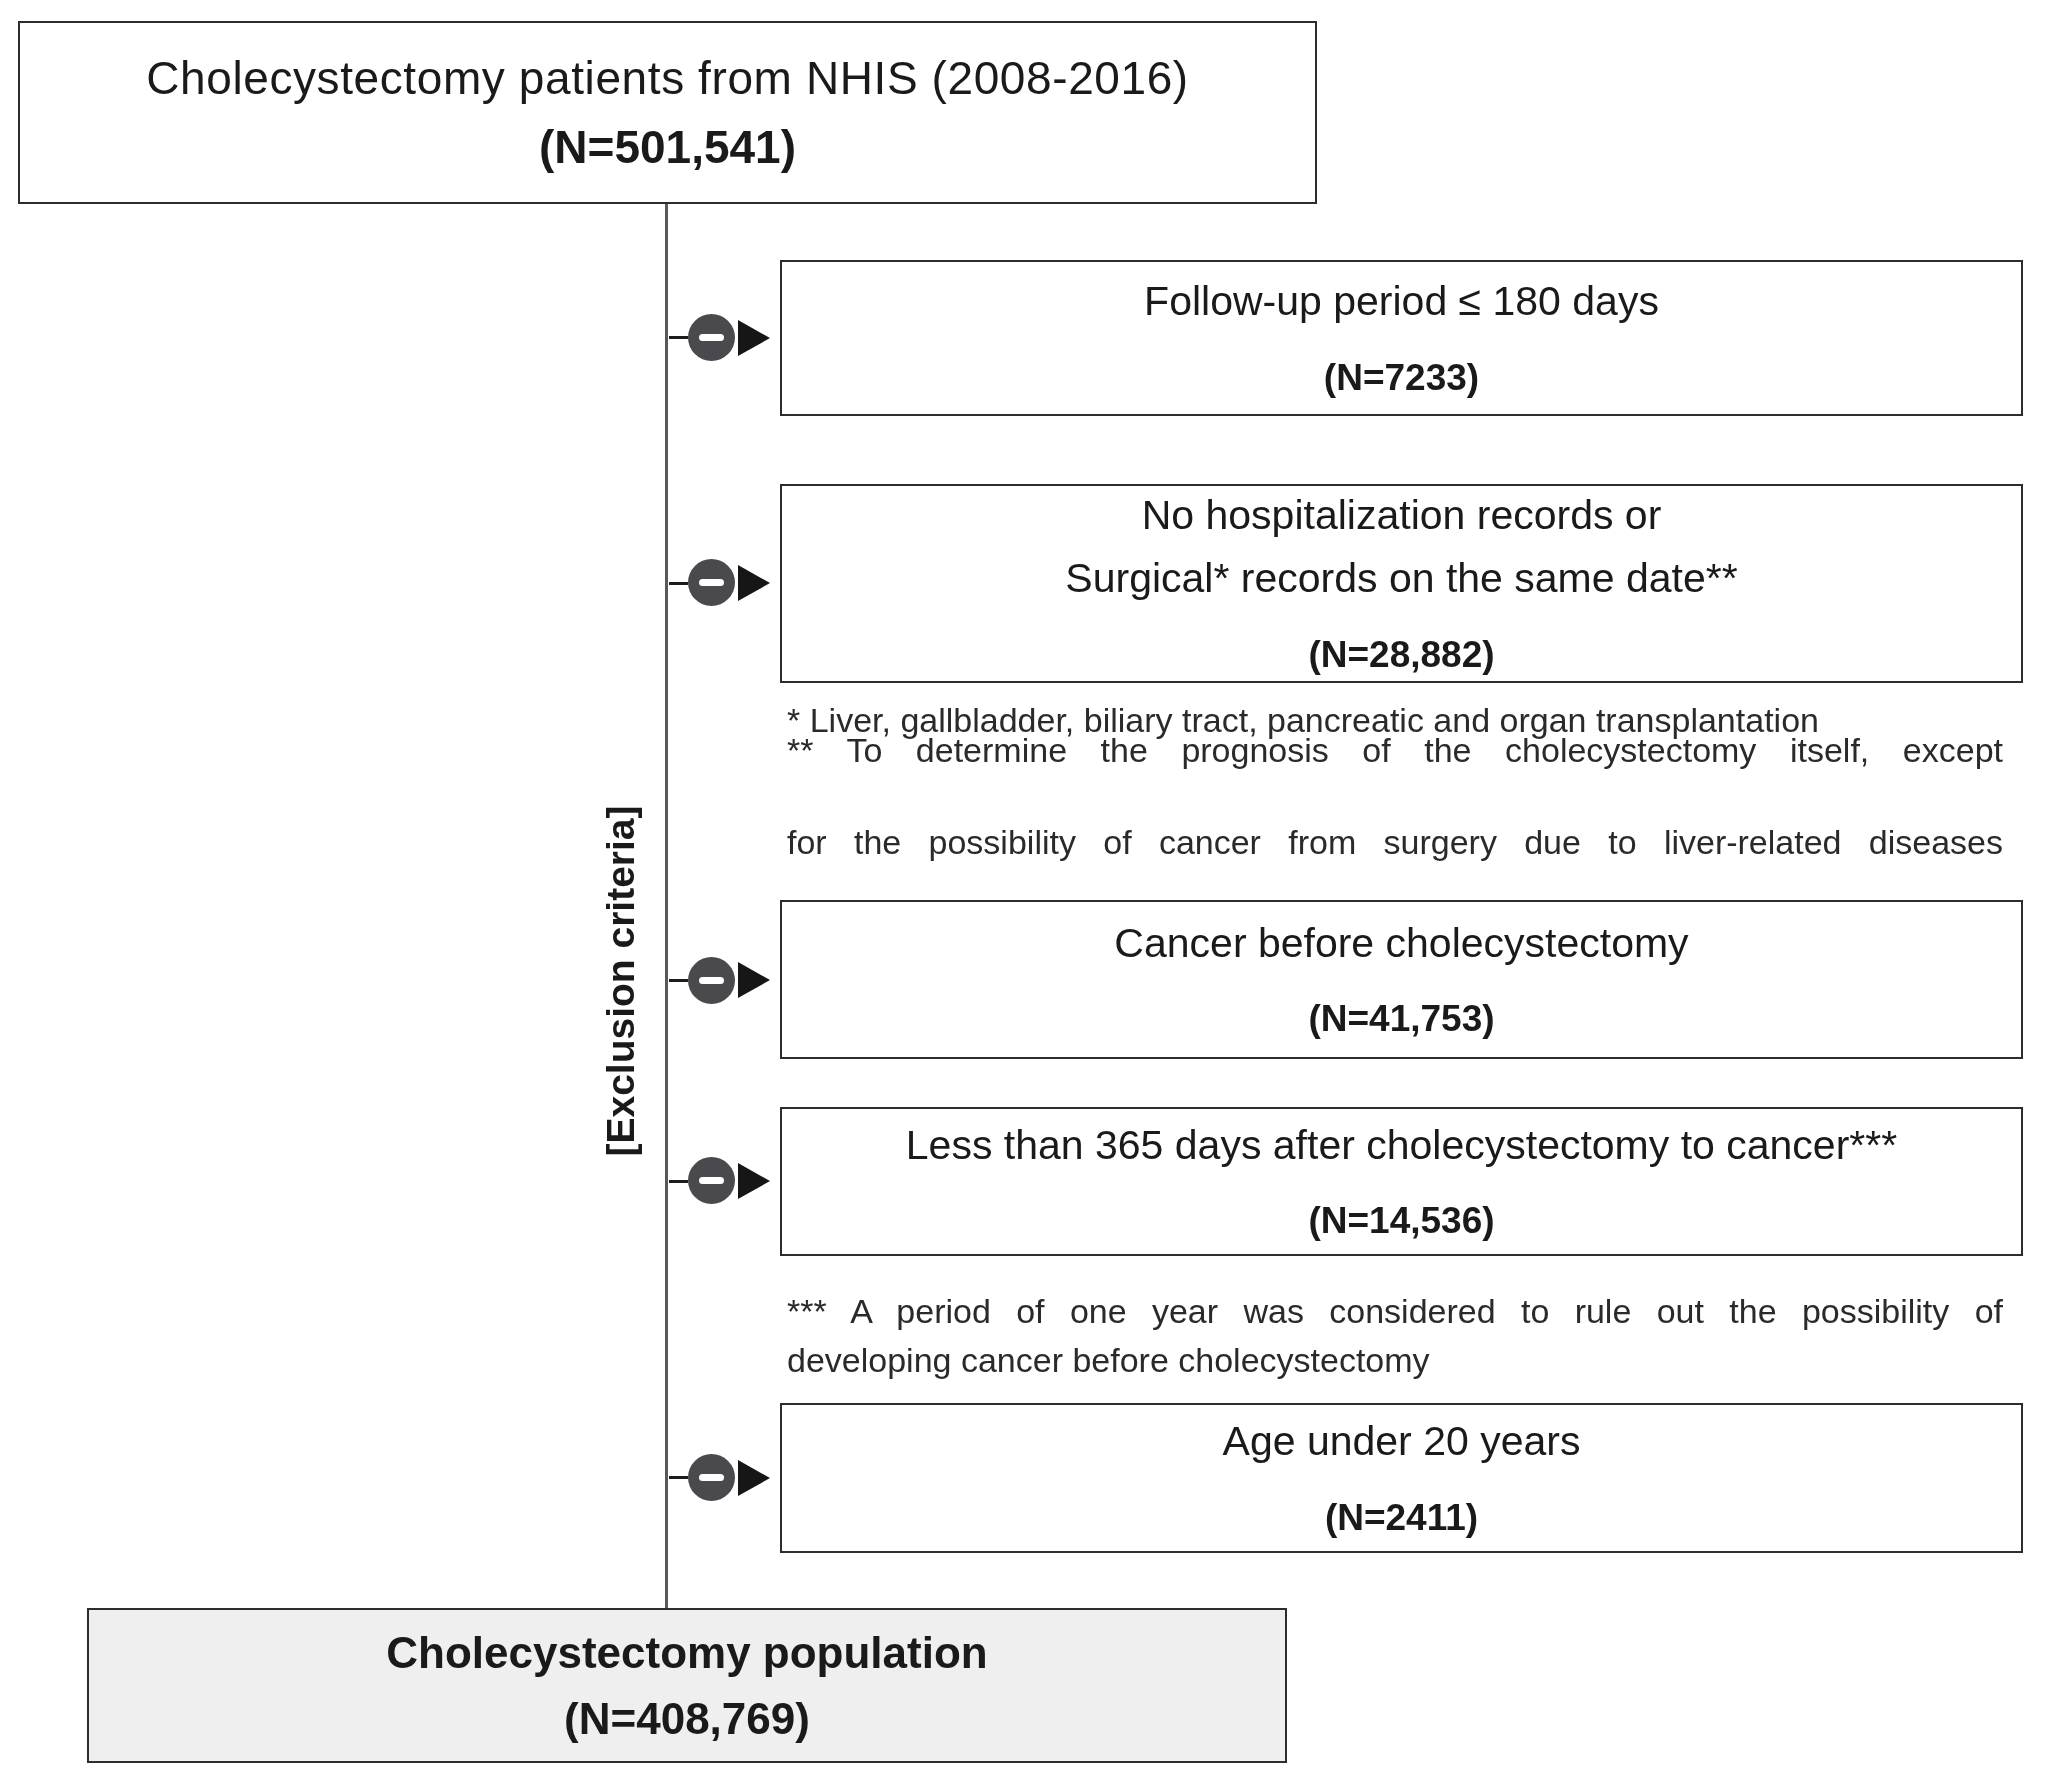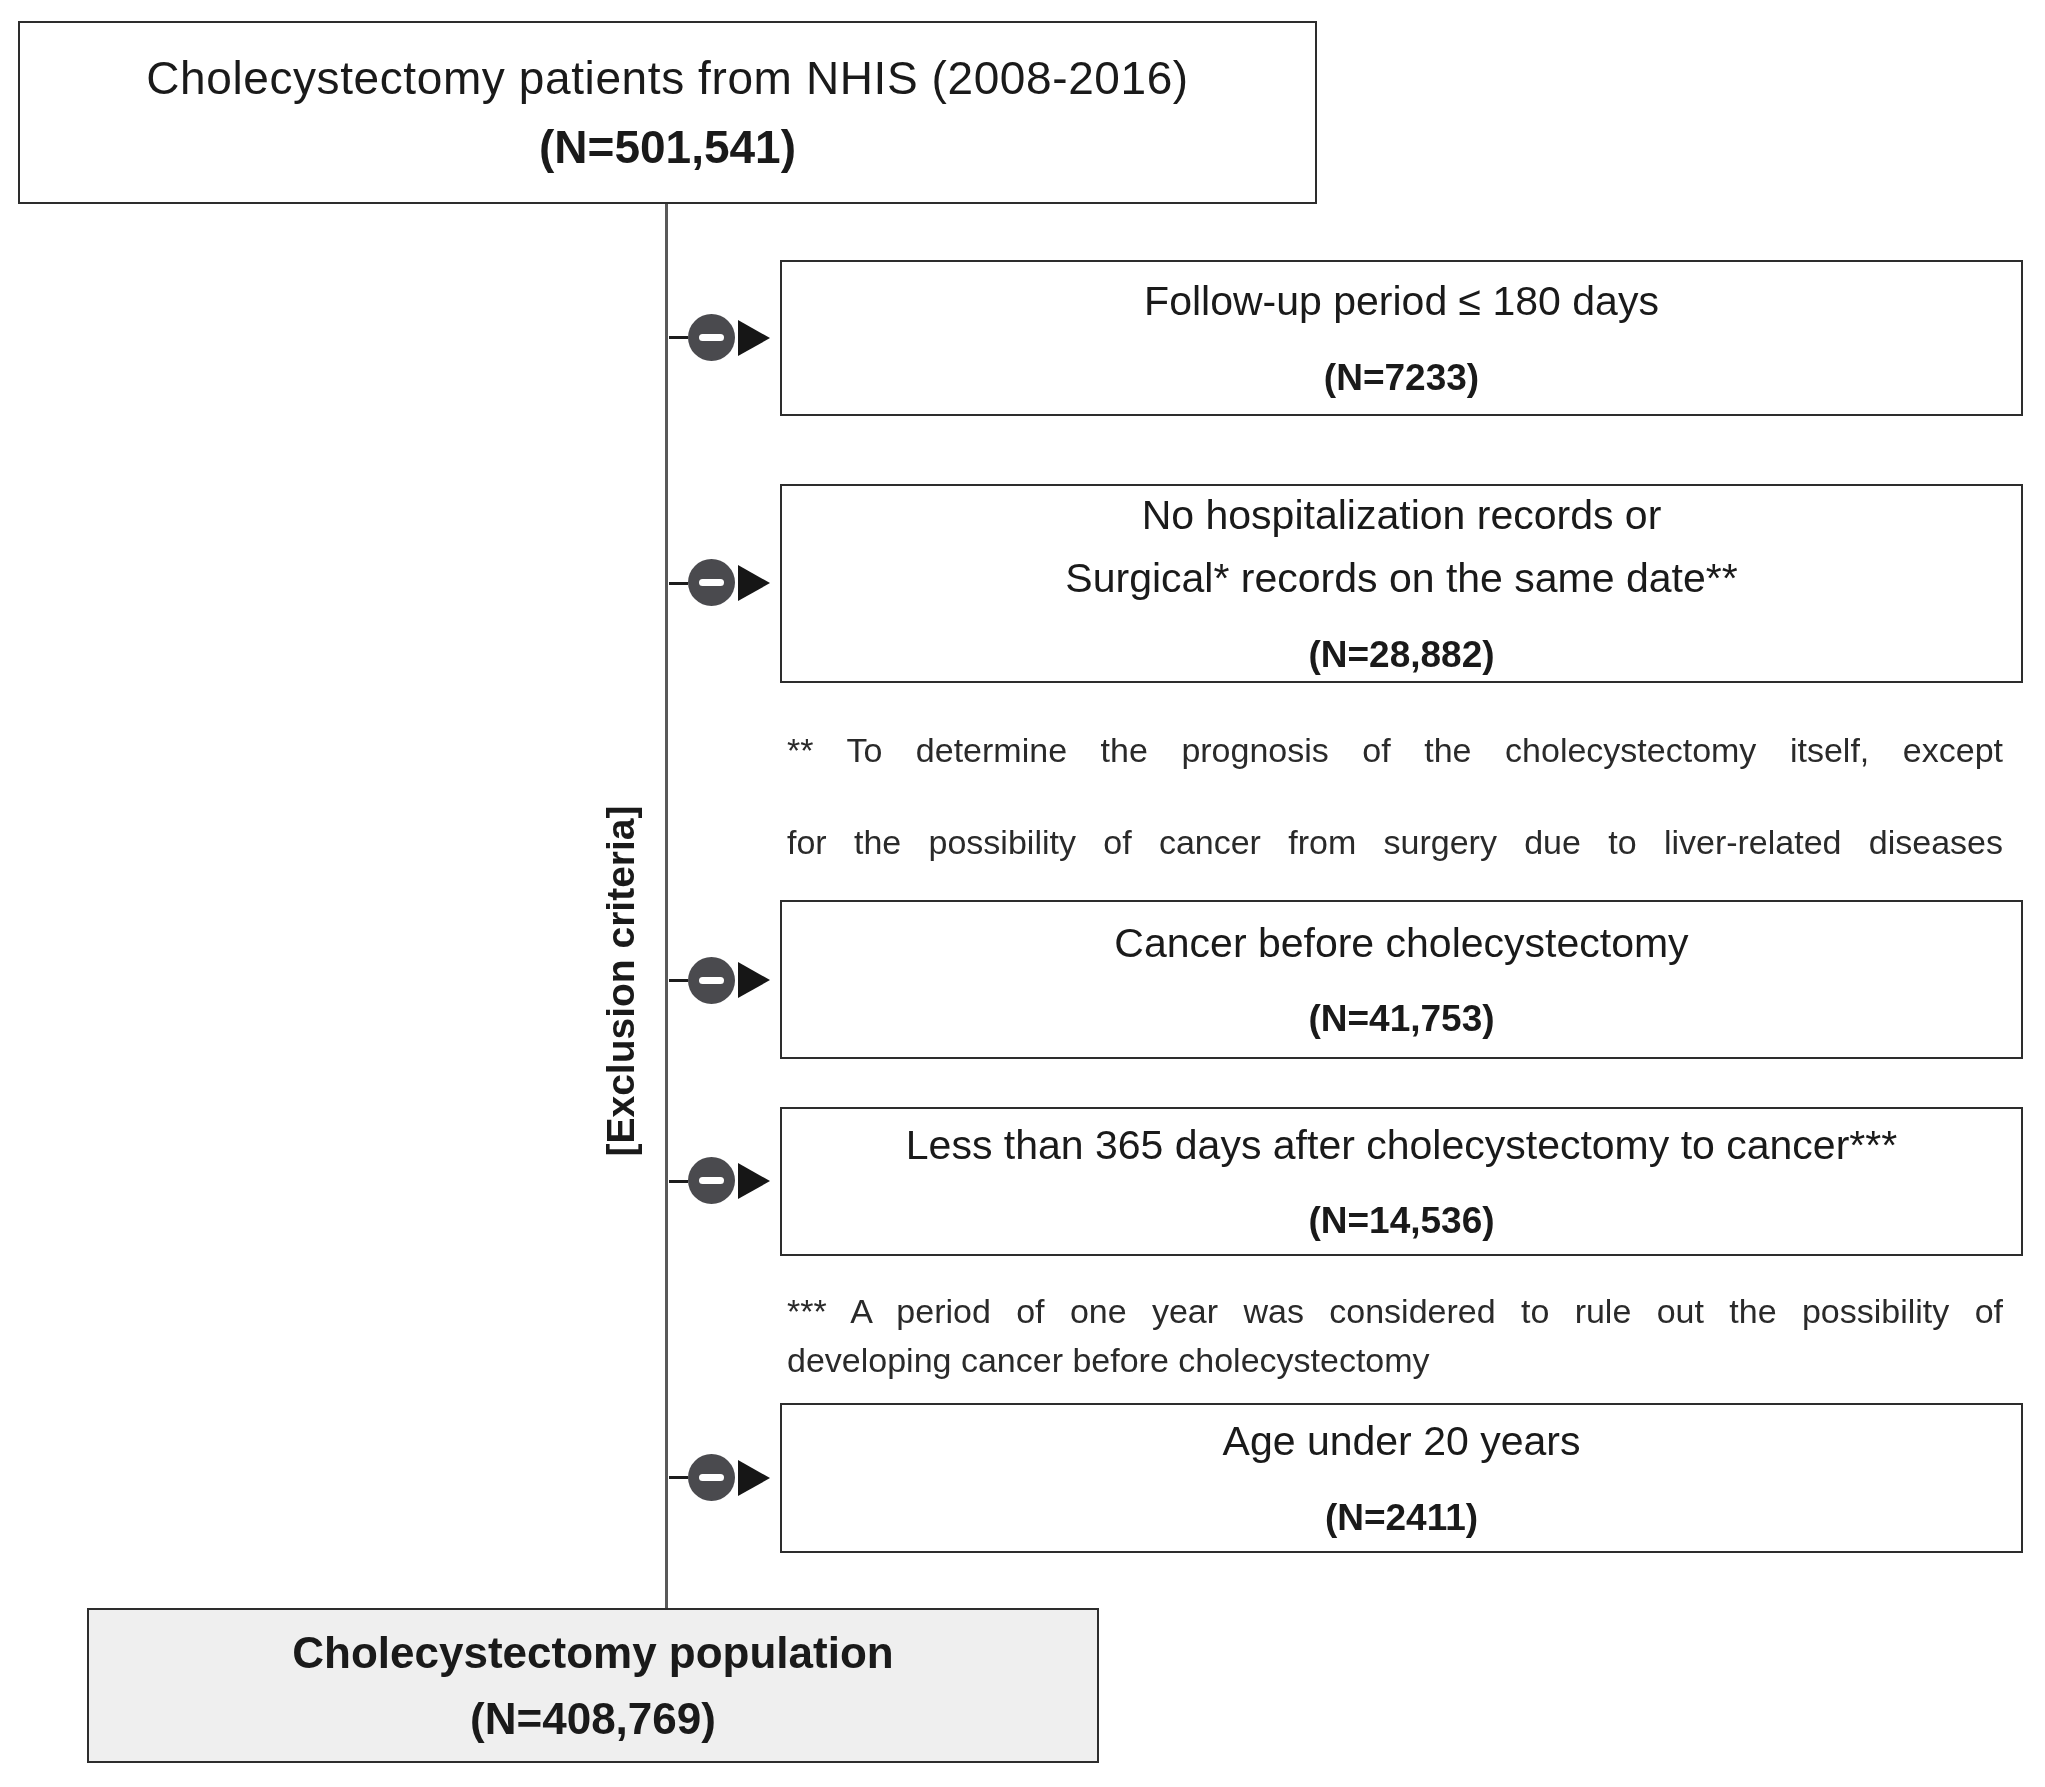--- a/index.html
+++ b/index.html
@@ -62,20 +62,21 @@
     <div class="minus-bar"></div>
   </div>
   <div class="arrow-right" style="left:738px;top:565px;"></div>
 
   <div class="box" style="left:780px;top:484px;width:1243px;height:199px;">
     <div class="box-line">No hospitalization records or</div>
     <div class="box-line">Surgical* records on the same date**</div>
     <div class="n-line">(N=28,882)</div>
   </div>
 
+  <div class="footnote" style="top:697px;">* Liver, gallbladder, biliary tract, pancreatic and organ transplantation</div>
 
   <div class="footnote justified" style="top:727px;">** To determine the prognosis of the cholecystectomy itself, except</div>
   <div class="footnote justified" style="top:811px;margin-top:8px;">for the possibility of cancer from surgery due to liver-related diseases</div>
 
   <div class="tick" style="left:669px;top:979px;width:19px;height:2.5px;"></div>
   <div class="minus-circle" style="left:688px;top:957px;">
     <div class="minus-bar"></div>
   </div>
   <div class="arrow-right" style="left:738px;top:962px;"></div>
 
@@ -102,19 +103,19 @@
   <div class="minus-circle" style="left:688px;top:1454px;">
     <div class="minus-bar"></div>
   </div>
   <div class="arrow-right" style="left:738px;top:1460px;"></div>
 
   <div class="box" style="left:780px;top:1403px;width:1243px;height:150px;">
     <div class="box-line">Age under 20 years</div>
     <div class="n-line">(N=2411)</div>
   </div>
 
-  <div class="box final-box" style="left:87px;top:1608px;width:1012px;height:155px;">
+  <div class="box final-box" style="left:87px;top:1608px;width:1200px;height:155px;">
     <div class="final-line">Cholecystectomy population</div>
     <div class="final-line">(N=408,769)</div>
   </div>
 
 </div>
 
 
 </body></html>

